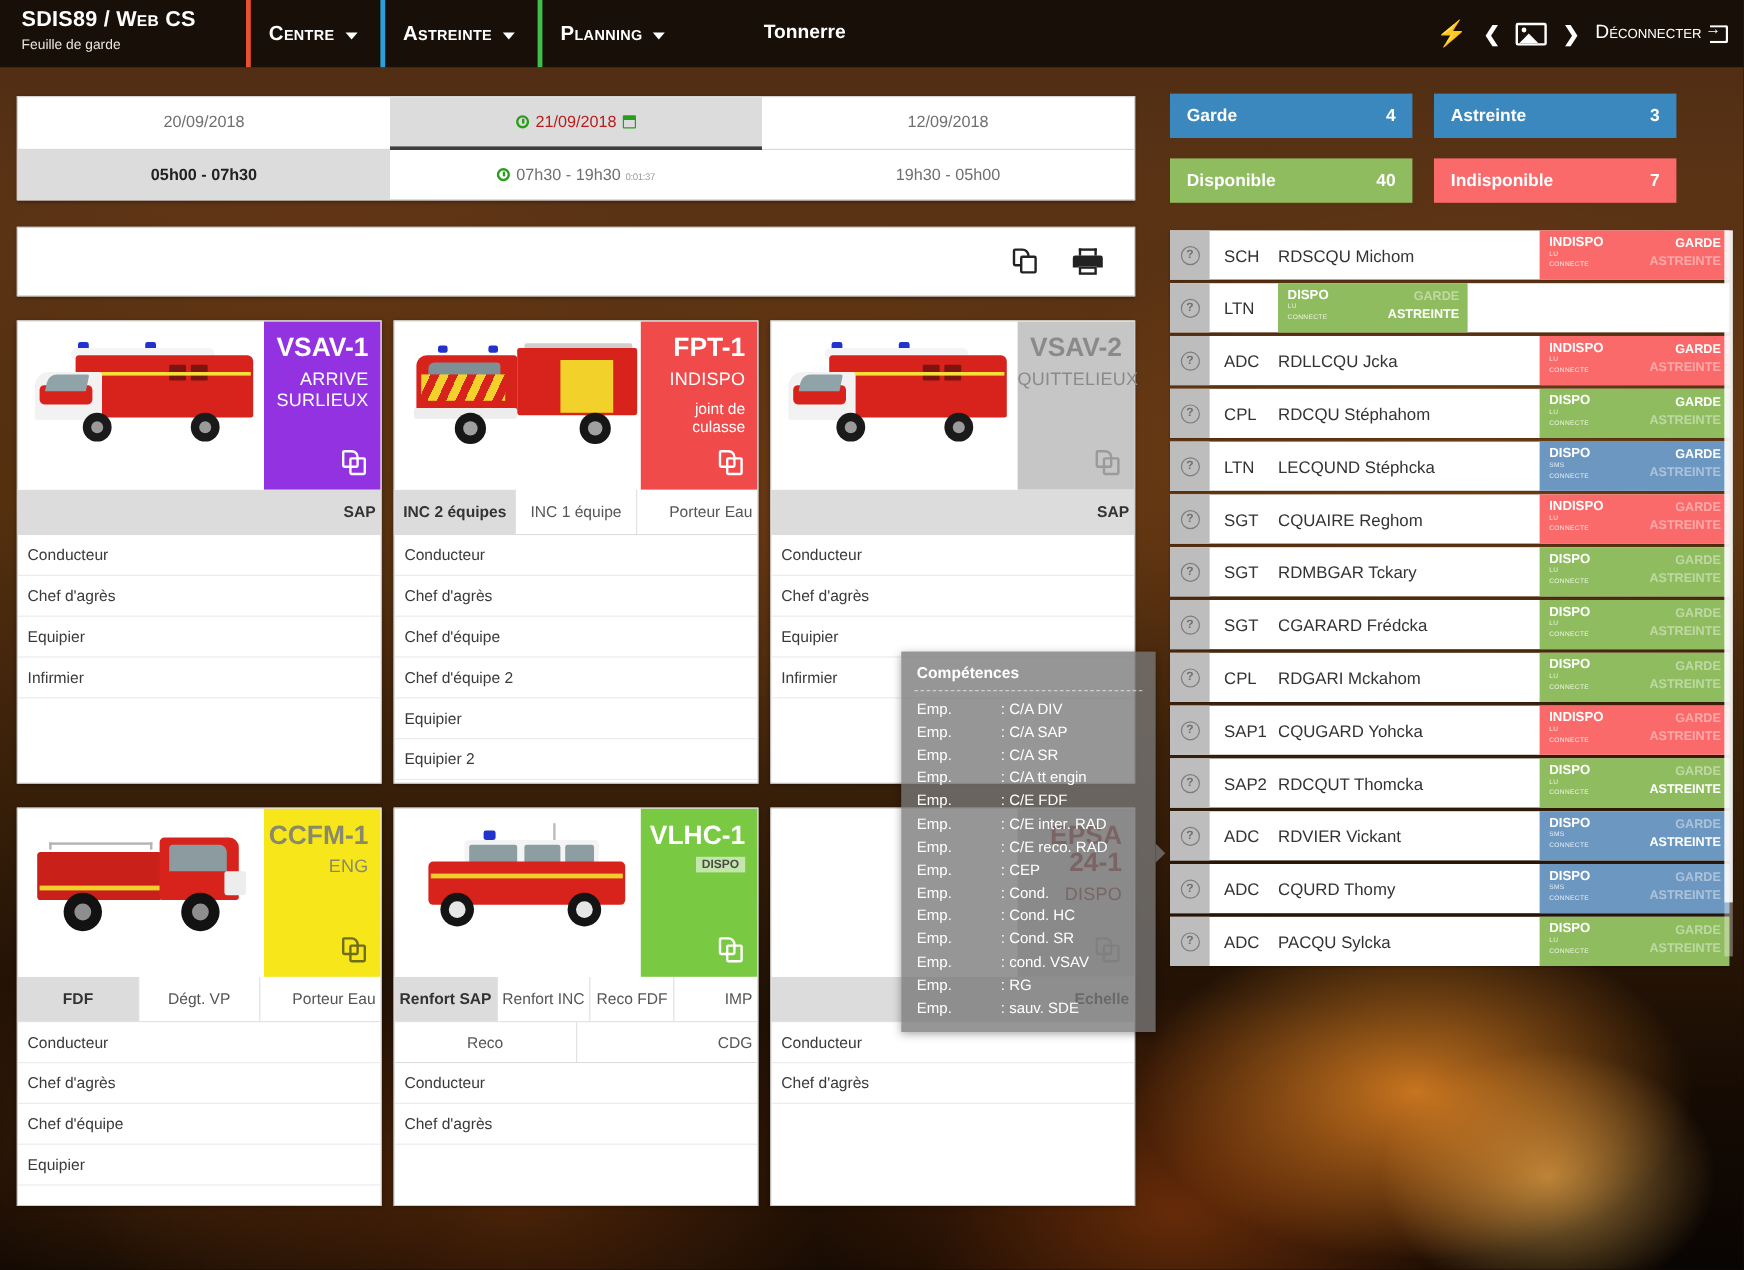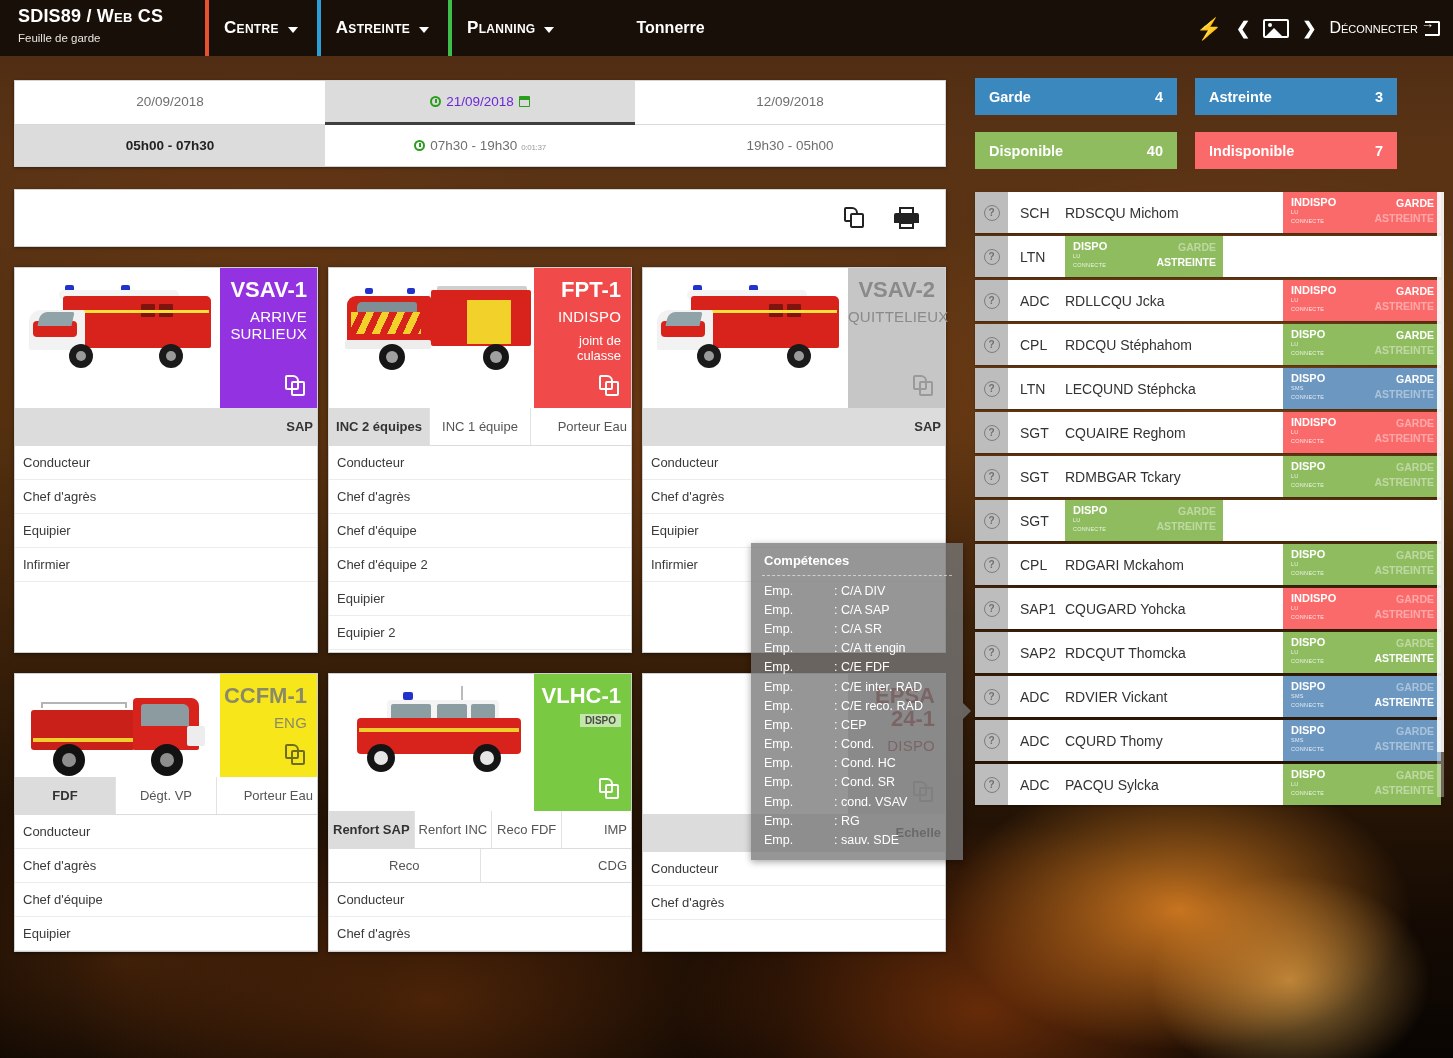--- a/index.html
+++ b/index.html
@@ -99,21 +99,21 @@
     margin: 24px 14px 0 14px; background: #fff; border: 1px solid #d4d4d4;
     box-shadow: 0 1px 3px rgba(0,0,0,.4);
   }
   .daterow { display: flex; }
   .daterow > div {
     flex: 1; text-align: center; padding: 13px 0; font-size: 13.5px;
     color: #6f6f6f; cursor: pointer; position: relative;
   }
   .daterow.r1 > div { border-bottom: 1px solid #d9d9d9; }
   .daterow.r1 > div.active {
-    background: #dcdcdc; color: #6d28d9; border-bottom: 3px solid #3f3f3f;
+    background: #dcdcdc; color: #b91c1c; border-bottom: 3px solid #3f3f3f;
   }
   .daterow.r2 > div.active {
     background: #dcdcdc; color: #222; font-weight: bold;
   }
   .clock-ico {
     display: inline-block; width: 11px; height: 11px; border: 2px solid #2a9d1c;
     border-radius: 50%; position: relative; vertical-align: -1px; margin-right: 5px;
   }
   .clock-ico::after {
     content: ""; position: absolute; left: 3px; top: 1px;
@@ -152,21 +152,21 @@
   .print-ico .out { position: absolute; left: 5px; bottom: 0; width: 15px; height: 7px; border: 2px solid #222; background: #fff; }
 
   
   .cards { margin: 20px 14px 0 14px; display: flex; gap: 10px; }
   .card {
     width: 305px; background: #fff; border: 1px solid #cfcfcf;
     box-shadow: 0 1px 4px rgba(0,0,0,.45);
     display: flex; flex-direction: column;
   }
   .card.r1 { height: 386px; }
-  .card.r2 { height: 279px; }
+  .card.r2 { height: 332px; }
   .cardtop { height: 140px; display: flex; position: relative; background: #fff; }
   .veh { flex: 1; position: relative; overflow: hidden; }
   .badge {
     width: 97px; padding: 10px 10px 0 0; text-align: right;
     display: flex; flex-direction: column; position: relative;
   }
   .badge .name { font-size: 22px; font-weight: bold; line-height: 1.05; }
   .badge .st { font-size: 15px; font-weight: normal; margin-top: 7px; letter-spacing: .2px; }
   .badge .note { font-size: 13px; margin-top: 8px; font-weight: normal; }
   .badge .chip {
@@ -806,20 +806,21 @@
               <div class="g dim">GARDE</div>
               <div class="a dim">ASTREINTE</div>
             </div>
           </div>
         </div>
         <div class="prow">
           <div class="av">
             <div class="q">?</div>
           </div>
           <div class="rank">SGT</div>
+          <div class="nm">CGARARD Frédcka</div>
           <div class="stat2" style="background: rgb(143, 188, 95);">
             <div class="lcol">
               <div class="d1">DISPO</div>
               <div class="d2">LU</div>
               <div class="d2">CONNECTE</div>
             </div>
             <div class="rcol">
               <div class="g dim">GARDE</div>
               <div class="a dim">ASTREINTE</div>
             </div>

